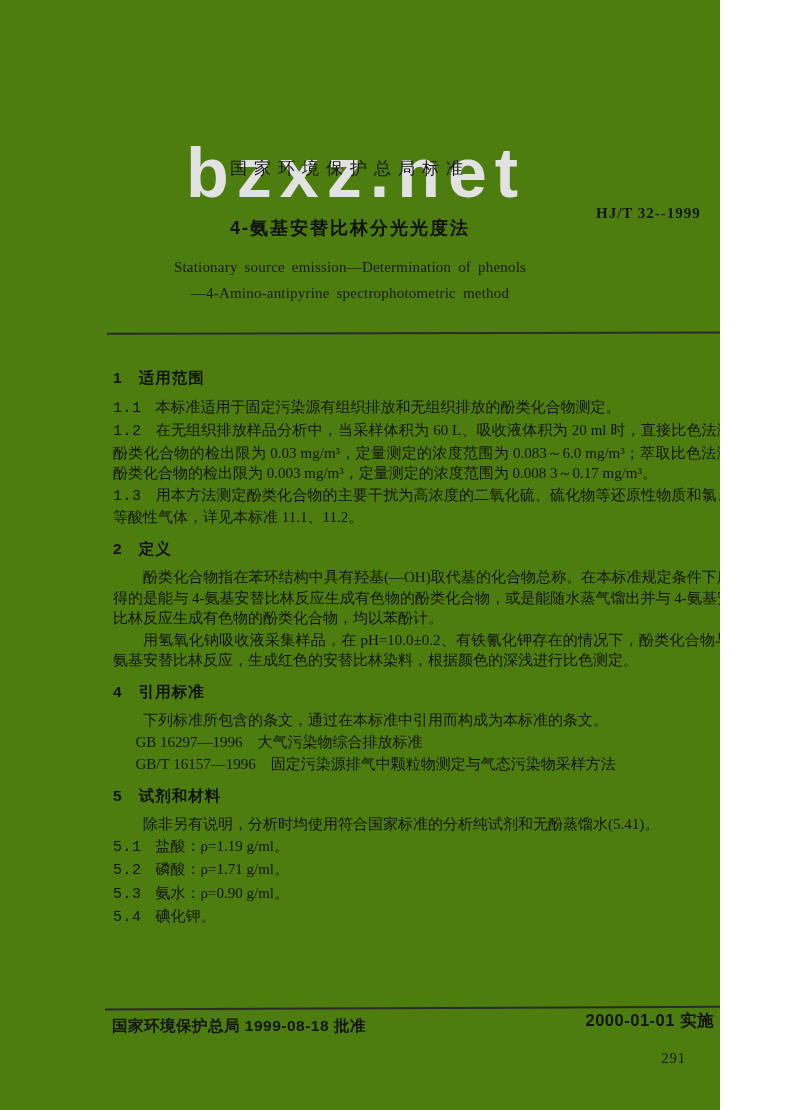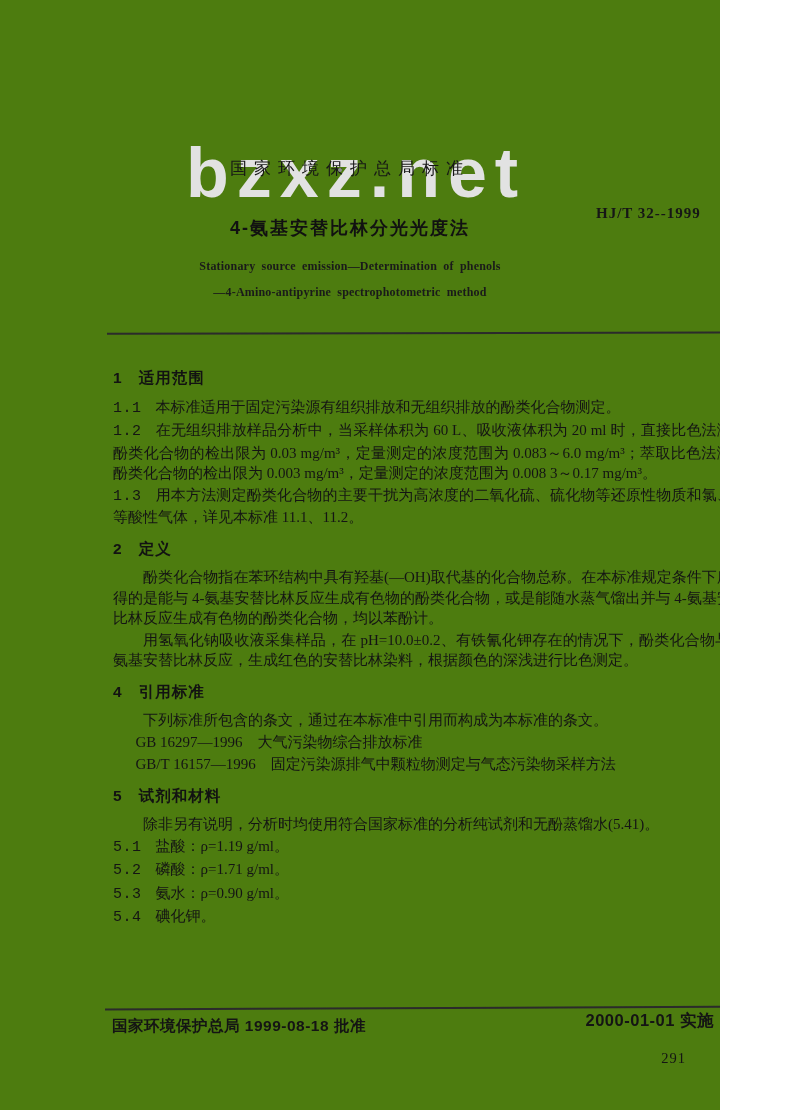--- a/index.html
+++ b/index.html
@@ -33,21 +33,21 @@
   .org-title{
     top:129px;
     font-family:"Liberation Sans","DejaVu Sans",sans-serif;
     font-weight:normal;font-size:17px;letter-spacing:7px;
     color:#161616;
     margin-top:28px;
   }
   .title-cn{font-family:"Liberation Sans","DejaVu Sans",sans-serif;font-weight:bold;color:#111;}
   .title-cn1{top:186px;font-size:22px;letter-spacing:1px;}
   .title-cn2{top:216px;font-size:18px;letter-spacing:2px;}
-  .title-en{font-weight:bold;font-size:12px;letter-spacing:.2px;word-spacing:3px;color:#1a1a1a;}
+  .title-en{font-weight:normal;font-size:15px;letter-spacing:.2px;word-spacing:3px;color:#1a1a1a;}
   .title-en1{top:259px;}
   .title-en2{top:285px;}
   .doc-code{
     position:absolute;top:205px;left:596px;z-index:1;
     font-weight:bold;font-size:15px;letter-spacing:1px;
     white-space:nowrap;color:#161616;
   }
   .artifact-dot{
     position:absolute;top:168px;left:338px;
     width:4px;height:4px;border-radius:50%;

